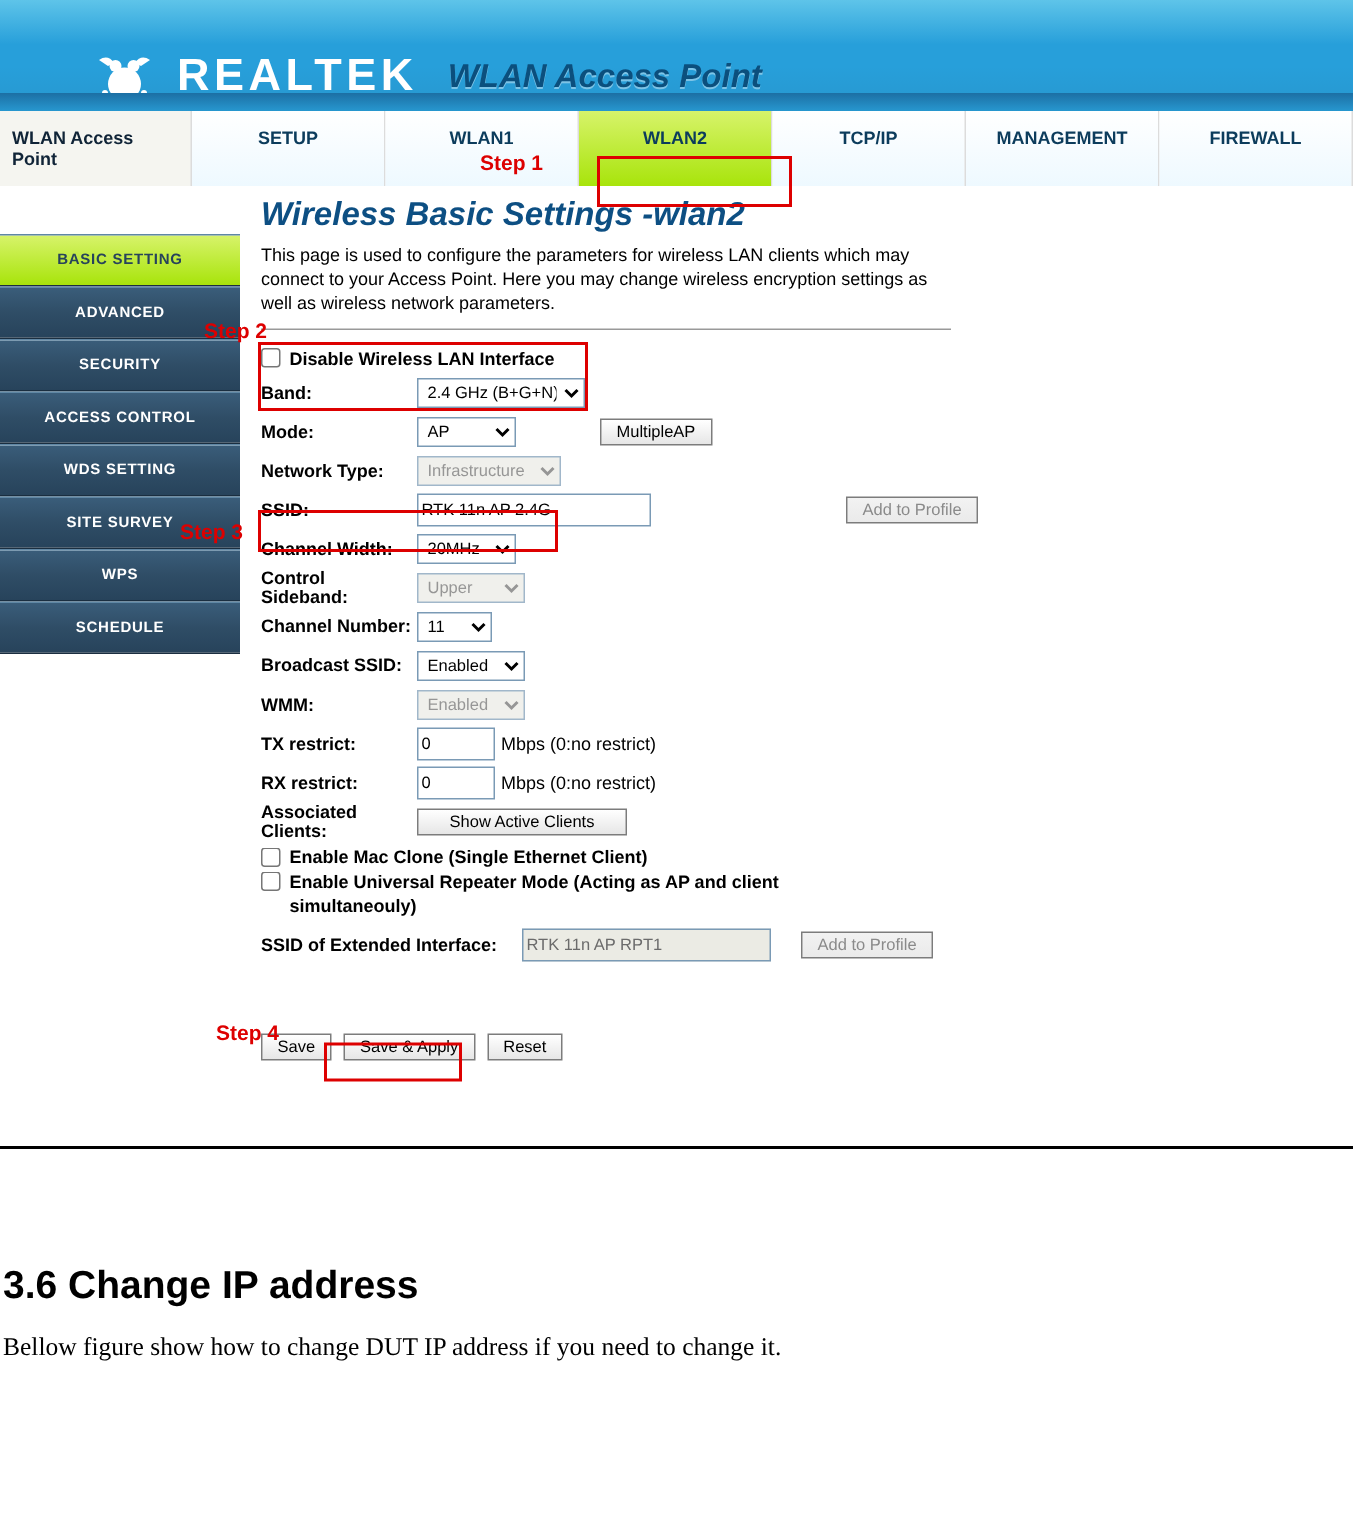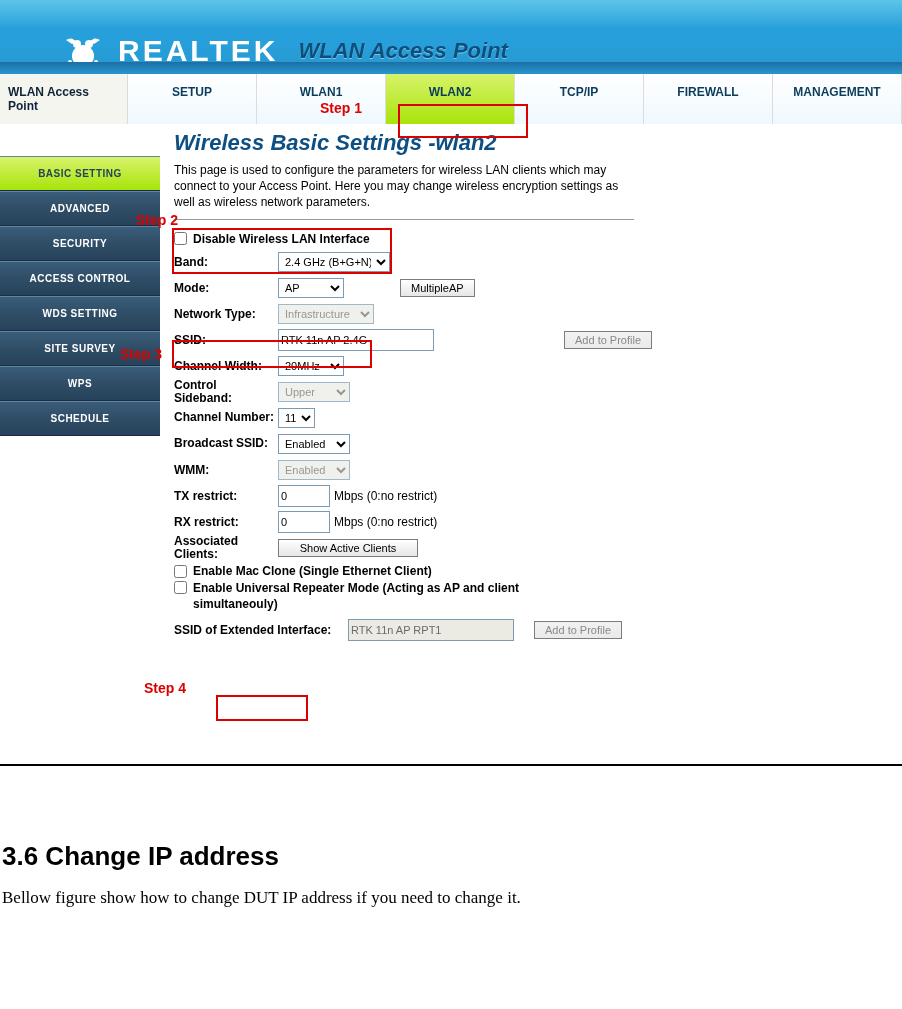--- a/index.html
+++ b/index.html
@@ -228,22 +228,22 @@
     </div>
     <div class="banner-strip"></div>
   </div>
 
   <div class="topnav">
     <div class="side-title">WLAN Access Point</div>
     <div class="tab">SETUP</div>
     <div class="tab">WLAN1</div>
     <div class="tab active">WLAN2</div>
     <div class="tab">TCP/IP</div>
+    <div class="tab">MANAGEMENT</div>
     <div class="tab">FIREWALL</div>
-    <div class="tab">MANAGEMENT</div>
   </div>
 
   <div class="main">
     <div class="sidebar">
       <div class="item sel">BASIC SETTING</div>
       <div class="item">ADVANCED</div>
       <div class="item">SECURITY</div>
       <div class="item">ACCESS CONTROL</div>
       <div class="item">WDS SETTING</div>
       <div class="item">SITE SURVEY</div>
@@ -312,21 +312,21 @@
 
         <div class="form-row">
           <span class="lbl" style="line-height:1.1">Control Sideband:</span>
           <select style="width:72px" disabled="">
             <option>Upper</option>
           </select>
         </div>
 
         <div class="form-row">
           <span class="lbl" style="line-height:1.1">Channel Number:</span>
-          <select style="width:37px">
+          <select style="width:50px">
             <option>11</option>
           </select>
         </div>
 
         <div class="form-row">
           <span class="lbl" style="line-height:1.1">Broadcast SSID:</span>
           <select style="width:72px">
             <option>Enabled</option>
           </select>
         </div>
@@ -368,20 +368,25 @@
 
         <div class="form-row" style="margin-top:4px;">
           <span class="lbl" style="width:170px">SSID of Extended Interface:</span>
           <input type="text" style="width: 160px;" disabled="" value="RTK 11n AP RPT1">
           <span style="width:20px"></span>
           <button class="btn" disabled="">Add to Profile</button>
         </div>
 
         <div style="height:42px"></div>
 
+        <div class="form-row" style="gap:8px;">
+          <button class="btn">Save</button>
+          <button class="btn">Save &amp; Apply</button>
+          <button class="btn">Reset</button>
+        </div>
       </div>
     </div>
   </div>
 </div>
 
 <div class="doc">
   <h2>3.6 Change IP address</h2>
   <p>Bellow figure show how to change DUT IP address if you need to change it.</p>
 </div>
 

